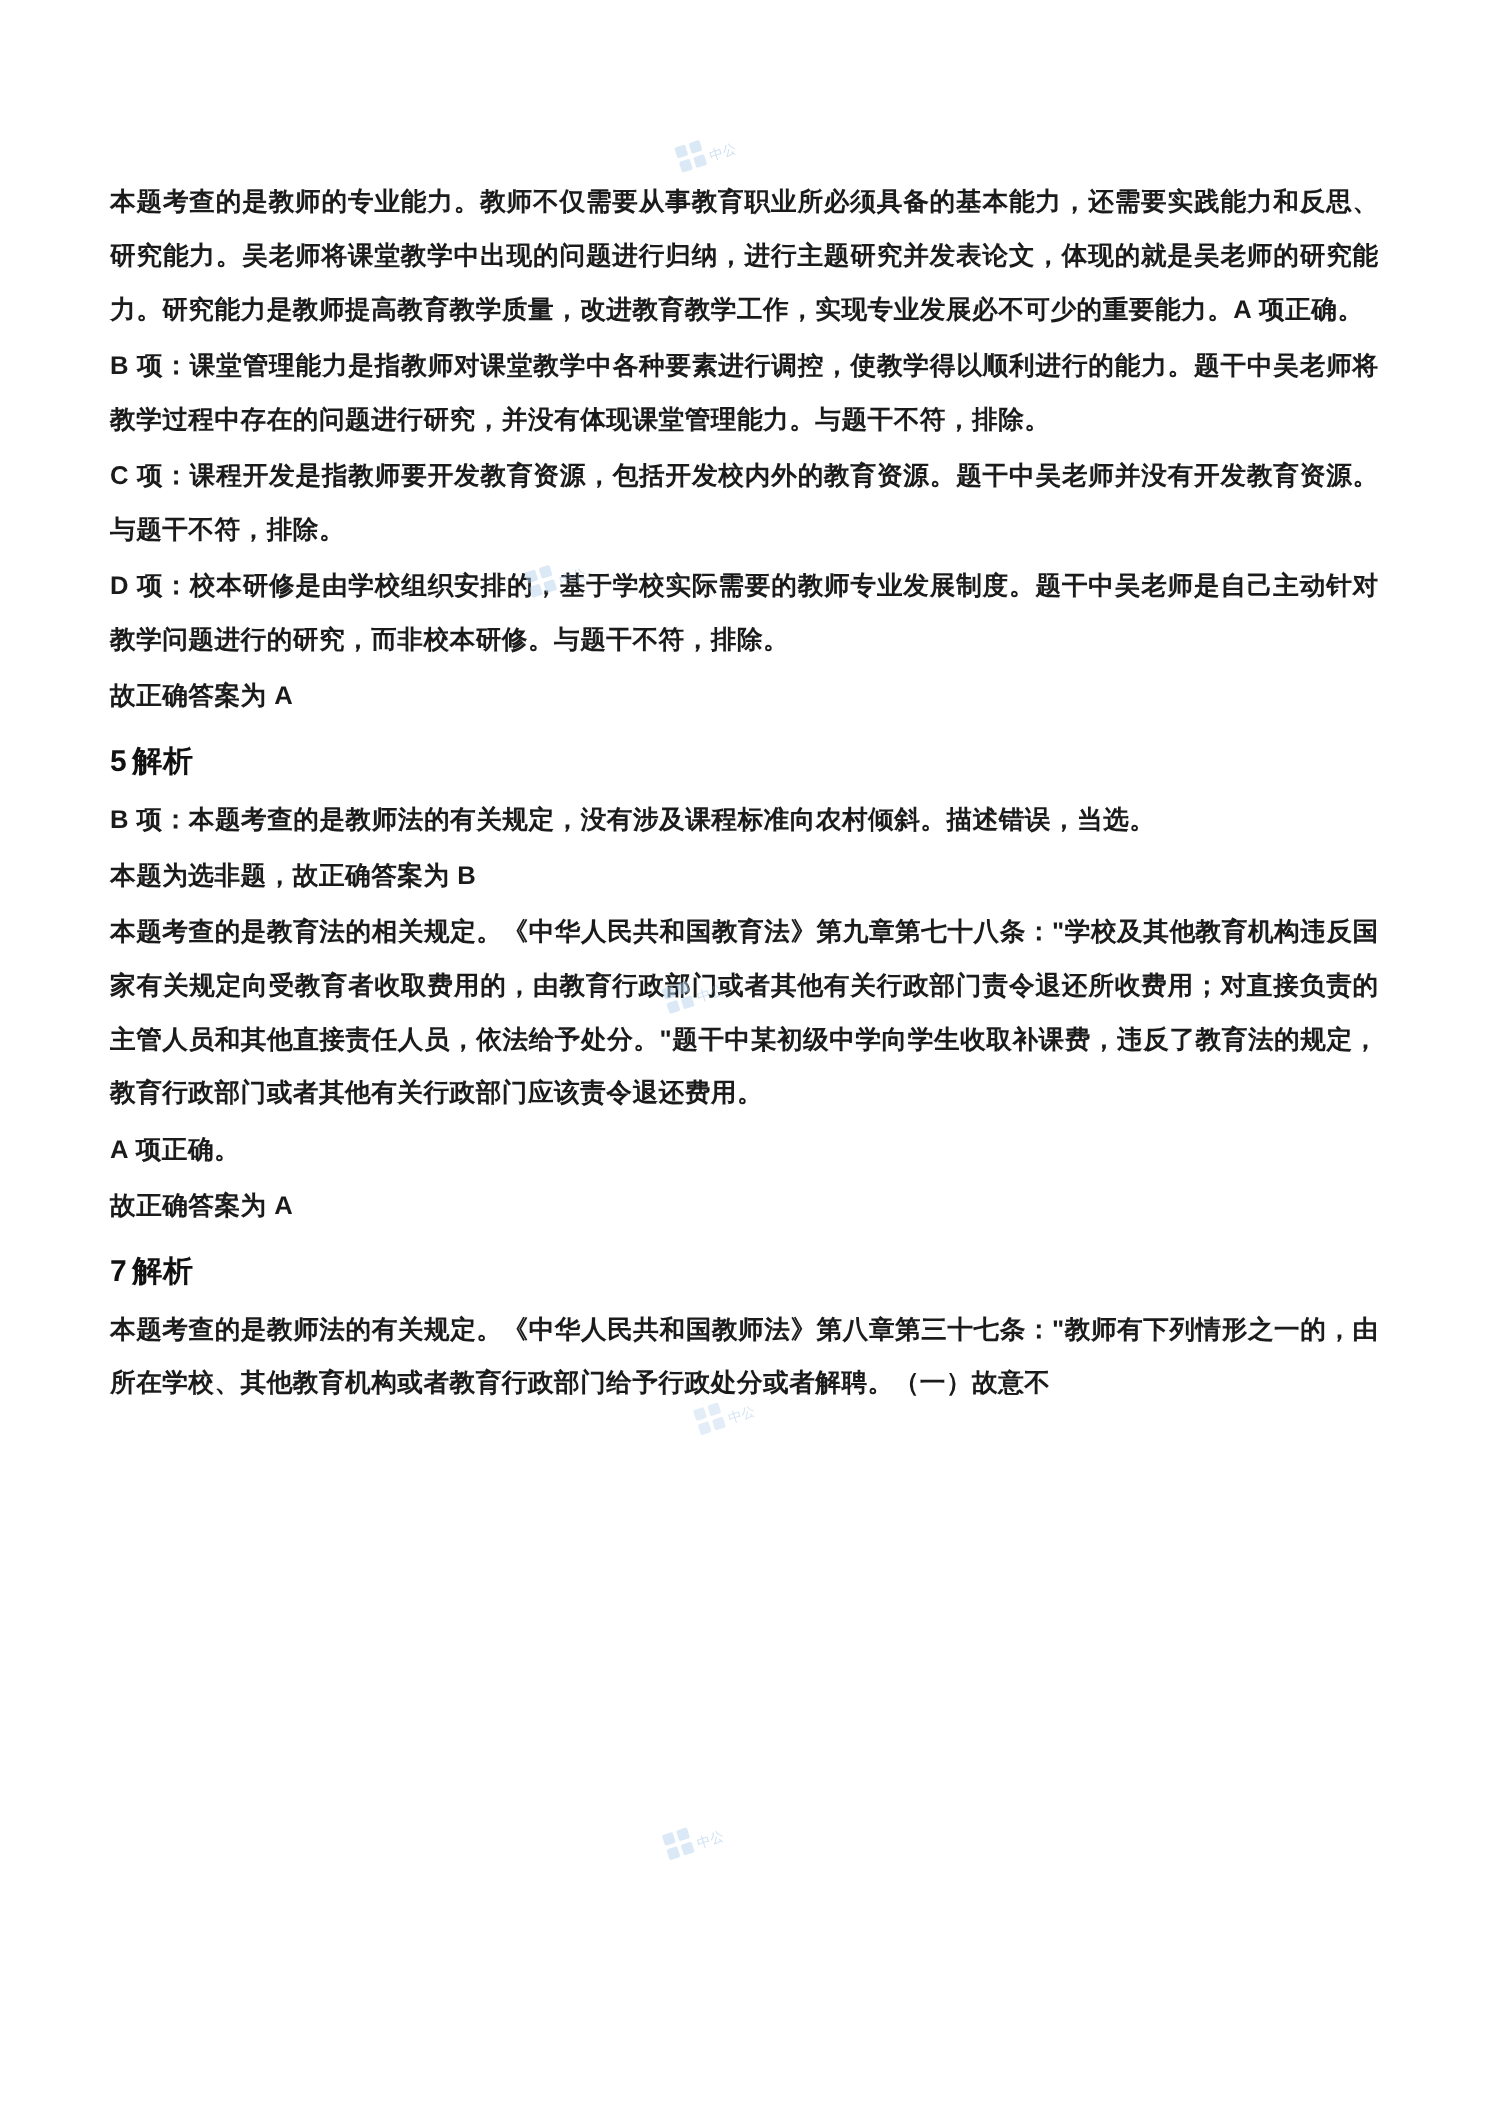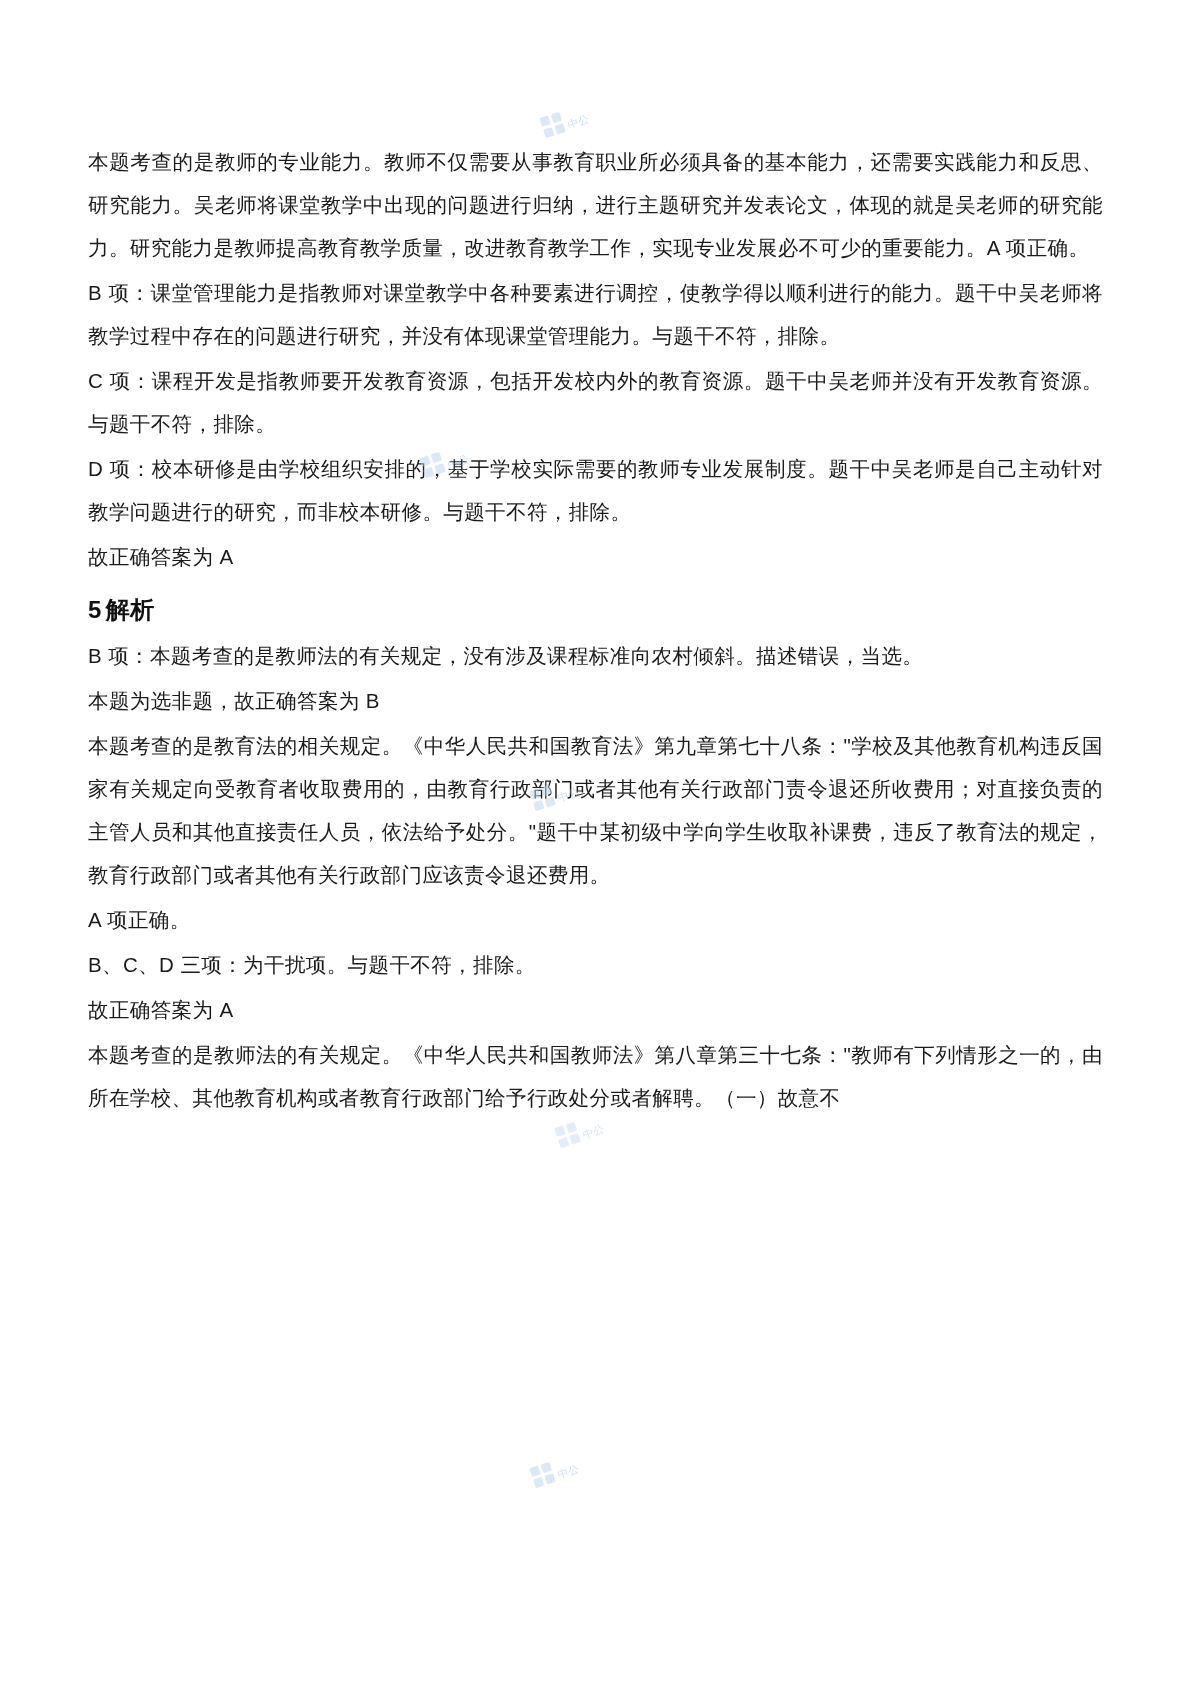--- a/index.html
+++ b/index.html
@@ -25,21 +25,21 @@
     width: 1015px;
   }
   .para {
     font-size: 20.5px;
     line-height: 43px;
     color: #1b1b1b;
     letter-spacing: 0.4px;
     text-align: justify;
     text-justify: inter-ideograph;
     margin: 0 0 2px 0;
-    font-weight: 400;
+    font-weight: 700;
   }
   .section-head {
     font-size: 24px;
     line-height: 40px;
     color: #111111;
     font-weight: bold;
     margin: 12px 0 4px 0;
     letter-spacing: 0.5px;
   }
   .section-head .num {
@@ -64,22 +64,22 @@
       <p class="para">本题考查的是教师的专业能力。教师不仅需要从事教育职业所必须具备的基本能力，还需要实践能力和反思、研究能力。吴老师将课堂教学中出现的问题进行归纳，进行主题研究并发表论文，体现的就是吴老师的研究能力。研究能力是教师提高教育教学质量，改进教育教学工作，实现专业发展必不可少的重要能力。A 项正确。</p>
       <p class="para">B 项：课堂管理能力是指教师对课堂教学中各种要素进行调控，使教学得以顺利进行的能力。题干中吴老师将教学过程中存在的问题进行研究，并没有体现课堂管理能力。与题干不符，排除。</p>
       <p class="para">C 项：课程开发是指教师要开发教育资源，包括开发校内外的教育资源。题干中吴老师并没有开发教育资源。与题干不符，排除。</p>
       <p class="para">D 项：校本研修是由学校组织安排的，基于学校实际需要的教师专业发展制度。题干中吴老师是自己主动针对教学问题进行的研究，而非校本研修。与题干不符，排除。</p>
       <p class="para">故正确答案为 A</p>
       <div class="section-head"><span class="num">5</span><span>解析</span></div>
       <p class="para">B 项：本题考查的是教师法的有关规定，没有涉及课程标准向农村倾斜。描述错误，当选。</p>
       <p class="para">本题为选非题，故正确答案为 B</p>
       <p class="para">本题考查的是教育法的相关规定。《中华人民共和国教育法》第九章第七十八条："学校及其他教育机构违反国家有关规定向受教育者收取费用的，由教育行政部门或者其他有关行政部门责令退还所收费用；对直接负责的主管人员和其他直接责任人员，依法给予处分。"题干中某初级中学向学生收取补课费，违反了教育法的规定，教育行政部门或者其他有关行政部门应该责令退还费用。</p>
       <p class="para">A 项正确。</p>
-      <p class="para">B、C、D 三项：为干扰项。与题干不符，排除。</p>
       <p class="para">故正确答案为 A</p>
+      <div class="section-head"><span class="num">7</span><span>解析</span></div>
       <p class="para">本题考查的是教师法的有关规定。《中华人民共和国教师法》第八章第三十七条："教师有下列情形之一的，由所在学校、其他教育机构或者教育行政部门给予行政处分或者解聘。（一）故意不</p>
     </div>
 
   <div class="wm" style="left:540px; top:105px; transform:rotate(-18deg);">
     <svg width="60" height="34" viewBox="0 0 60 34">
       <rect x="2" y="4" width="9" height="9" rx="1.5" fill="#b9d4ef"></rect>
       <rect x="14" y="4" width="9" height="9" rx="1.5" fill="#b9d4ef"></rect>
       <rect x="2" y="16" width="9" height="9" rx="1.5" fill="#b9d4ef"></rect>
       <rect x="14" y="16" width="9" height="9" rx="1.5" fill="#b9d4ef"></rect>
       <text x="27" y="23" font-family="Liberation Sans, sans-serif" font-size="11" fill="#9cc2e6">中公</text>

